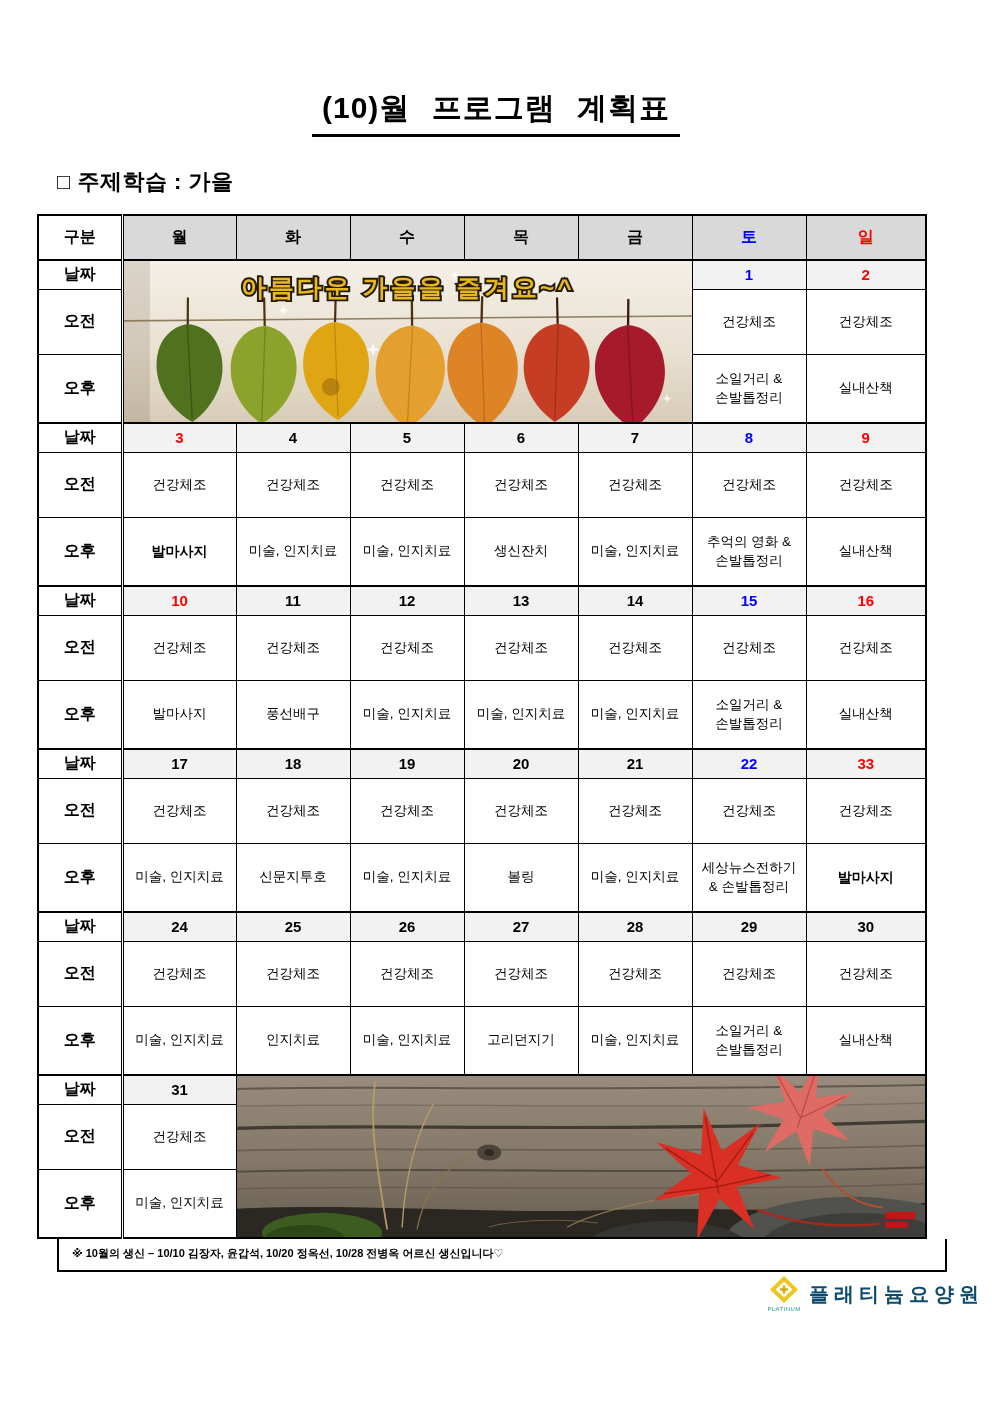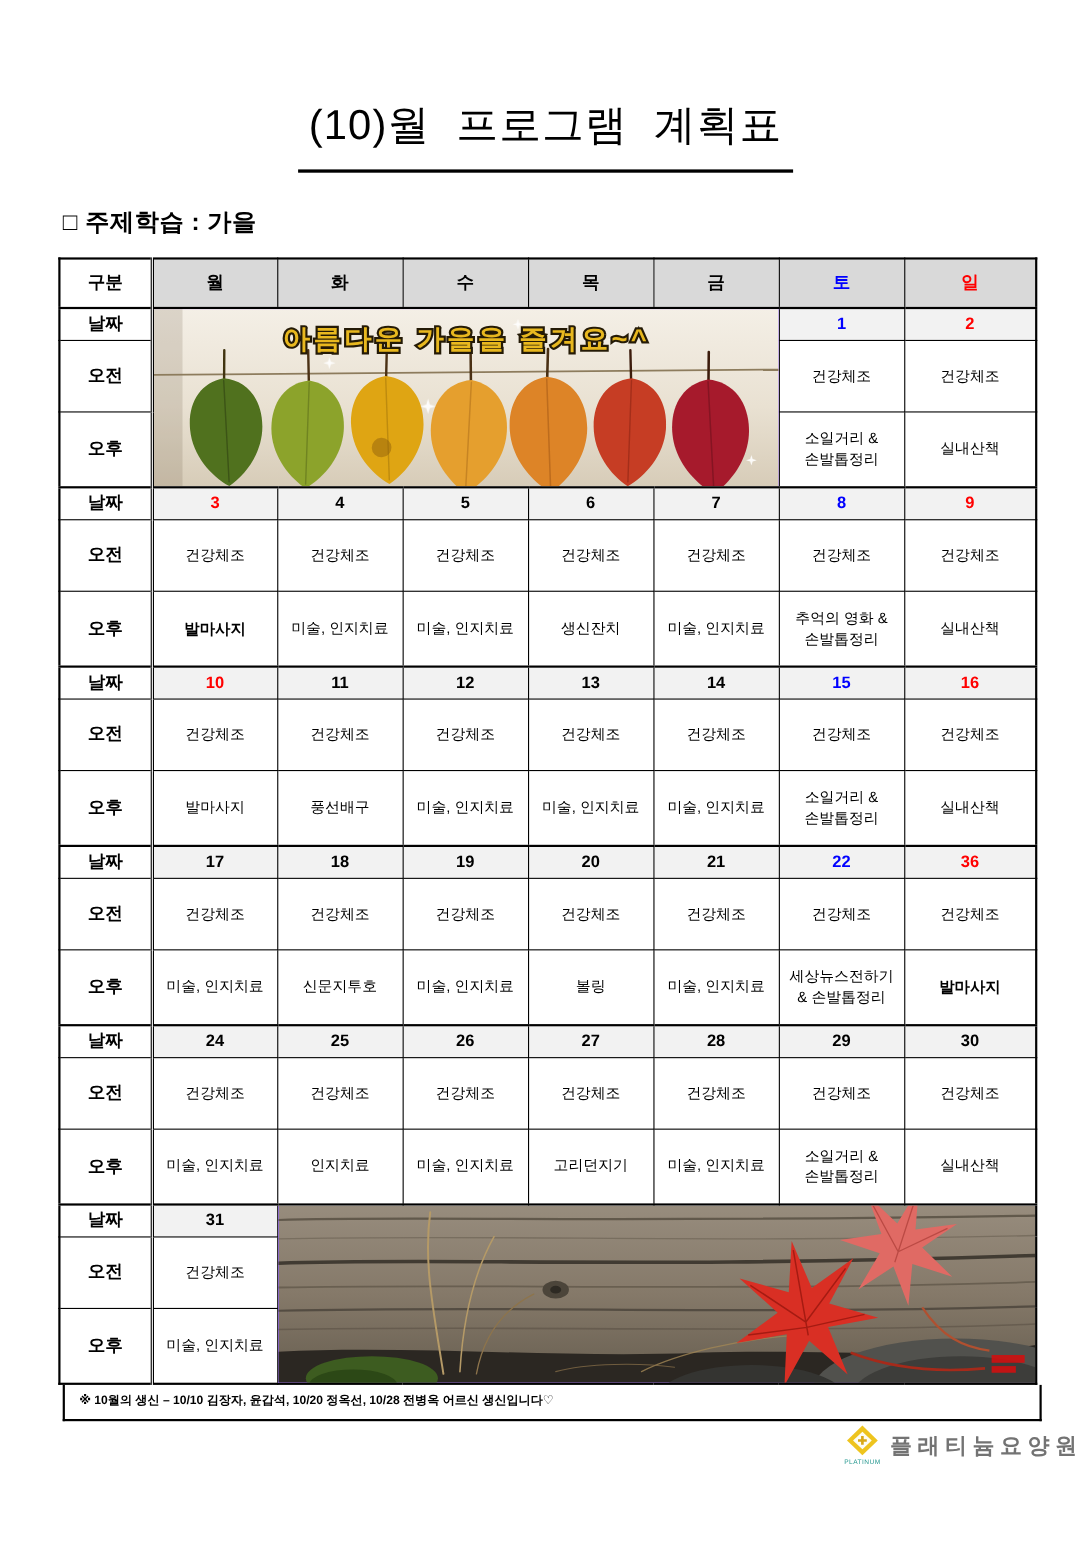--- a/index.html
+++ b/index.html
@@ -1,21 +1,21 @@
 <!DOCTYPE html>
 <html><head>
 <meta charset="utf-8">
 <style>
   html,body{margin:0;padding:0;background:#fff;}
   .page{position:relative;width:992px;height:1403px;background:#fff;overflow:hidden;
         font-family:"Liberation Sans","DejaVu Sans",sans-serif;color:#000;}
-  .title{width:max-content;margin:88px auto 0;font-size:38px;font-weight:normal;
-         letter-spacing:1px;word-spacing:12px;border-bottom:3px solid #000;padding:0 10px 15px;}
+  .title{width:max-content;margin:88px auto 0;font-size:30px;font-weight:bold;
+         letter-spacing:1px;word-spacing:12px;border-bottom:3px solid #000;padding:0 10px 5px;}
   .subject{margin:30px 0 0 57px;font-size:22px;font-weight:bold;letter-spacing:.5px;}
-  table.sched{border-collapse:collapse;table-layout:fixed;width:888px;margin:17px 0 0 53px;
+  table.sched{border-collapse:collapse;table-layout:fixed;width:888px;margin:17px 0 0 37px;
               border:2px solid #000;}
   .sched th,.sched td{border:1px solid #000;text-align:center;vertical-align:middle;
               padding:1px 2px;overflow:hidden;}
   .sched thead th{background:#d9d9d9;font-size:16px;font-weight:bold;height:41px;}
   .sched th.rl{font-weight:bold;font-size:16px;background:#fff;border-right:3px double #000;}
   tr.date-row>th,tr.date-row>td{border-top:2px solid #000;}
   tr.date-row{height:29px;}
   tr.am-row{height:65px;}
   tr.pm-row{height:69px;}
   tr.pm-row>th,tr.pm-row>td{border-top:1px dotted #000;}
@@ -24,21 +24,21 @@
   tr.pm-row td.act{white-space:pre-line;}
   td.b{font-weight:bold;font-size:14px;}
   .c-blue{color:#0000ff;}
   .c-red{color:#ff0000;}
   td.img-cell{padding:0;position:relative;background:#8b5cf6;}
   .img-abs{position:absolute;left:0;top:0;width:100%;height:100%;display:block;}
   .notes{width:860px;margin-left:57px;border:2px solid #000;border-top:none;
          padding:5px 13px 7px;font-weight:bold;font-size:11px;line-height:1.75;}
   .logo-row{display:flex;justify-content:flex-end;align-items:center;width:984px;
             margin-top:3px;gap:7px;}
-  .org-name{font-size:20px;font-weight:600;letter-spacing:5px;color:#737373;}
+  .org-name{font-size:20px;font-weight:600;letter-spacing:5px;color:#0c4a6e;}
 </style>
 </head>
 <body>
 
 <div class="page">
 
   <div class="title">(10)월  프로그램  계획표</div>
 
   <div class="subject">□ 주제학습 : 가을</div>
 
@@ -211,21 +211,21 @@
       </tr>
 
       <tr class="date-row">
         <th class="rl">날짜</th>
         <td class="date">17</td>
         <td class="date">18</td>
         <td class="date">19</td>
         <td class="date">20</td>
         <td class="date">21</td>
         <td class="date c-blue">22</td>
-        <td class="date c-red">36</td>
+        <td class="date c-red">33</td>
       </tr>
       <tr class="am-row">
         <th class="rl">오전</th>
         <td class="act">건강체조</td>
         <td class="act">건강체조</td>
         <td class="act">건강체조</td>
         <td class="act">건강체조</td>
         <td class="act">건강체조</td>
         <td class="act">건강체조</td>
         <td class="act">건강체조</td>

